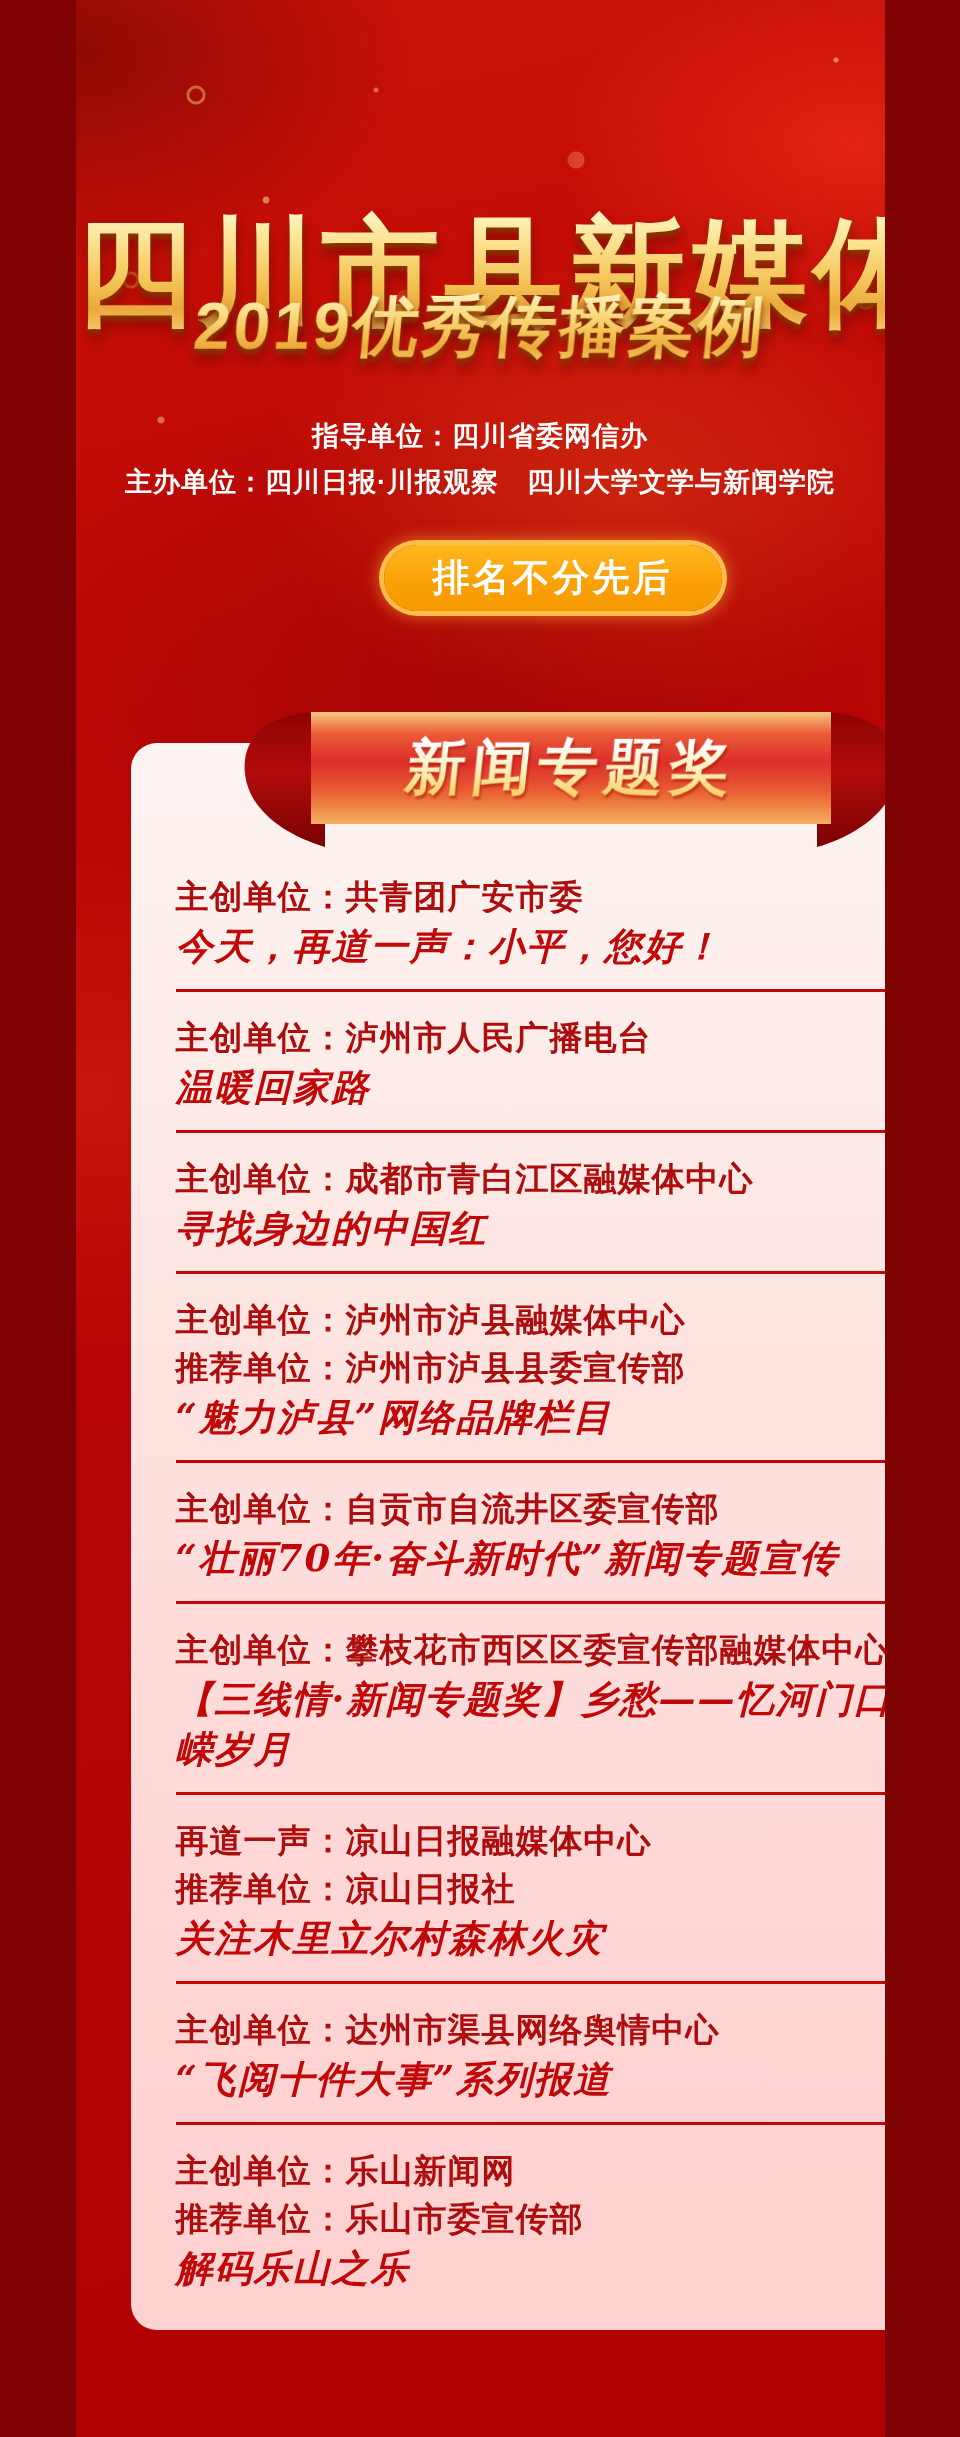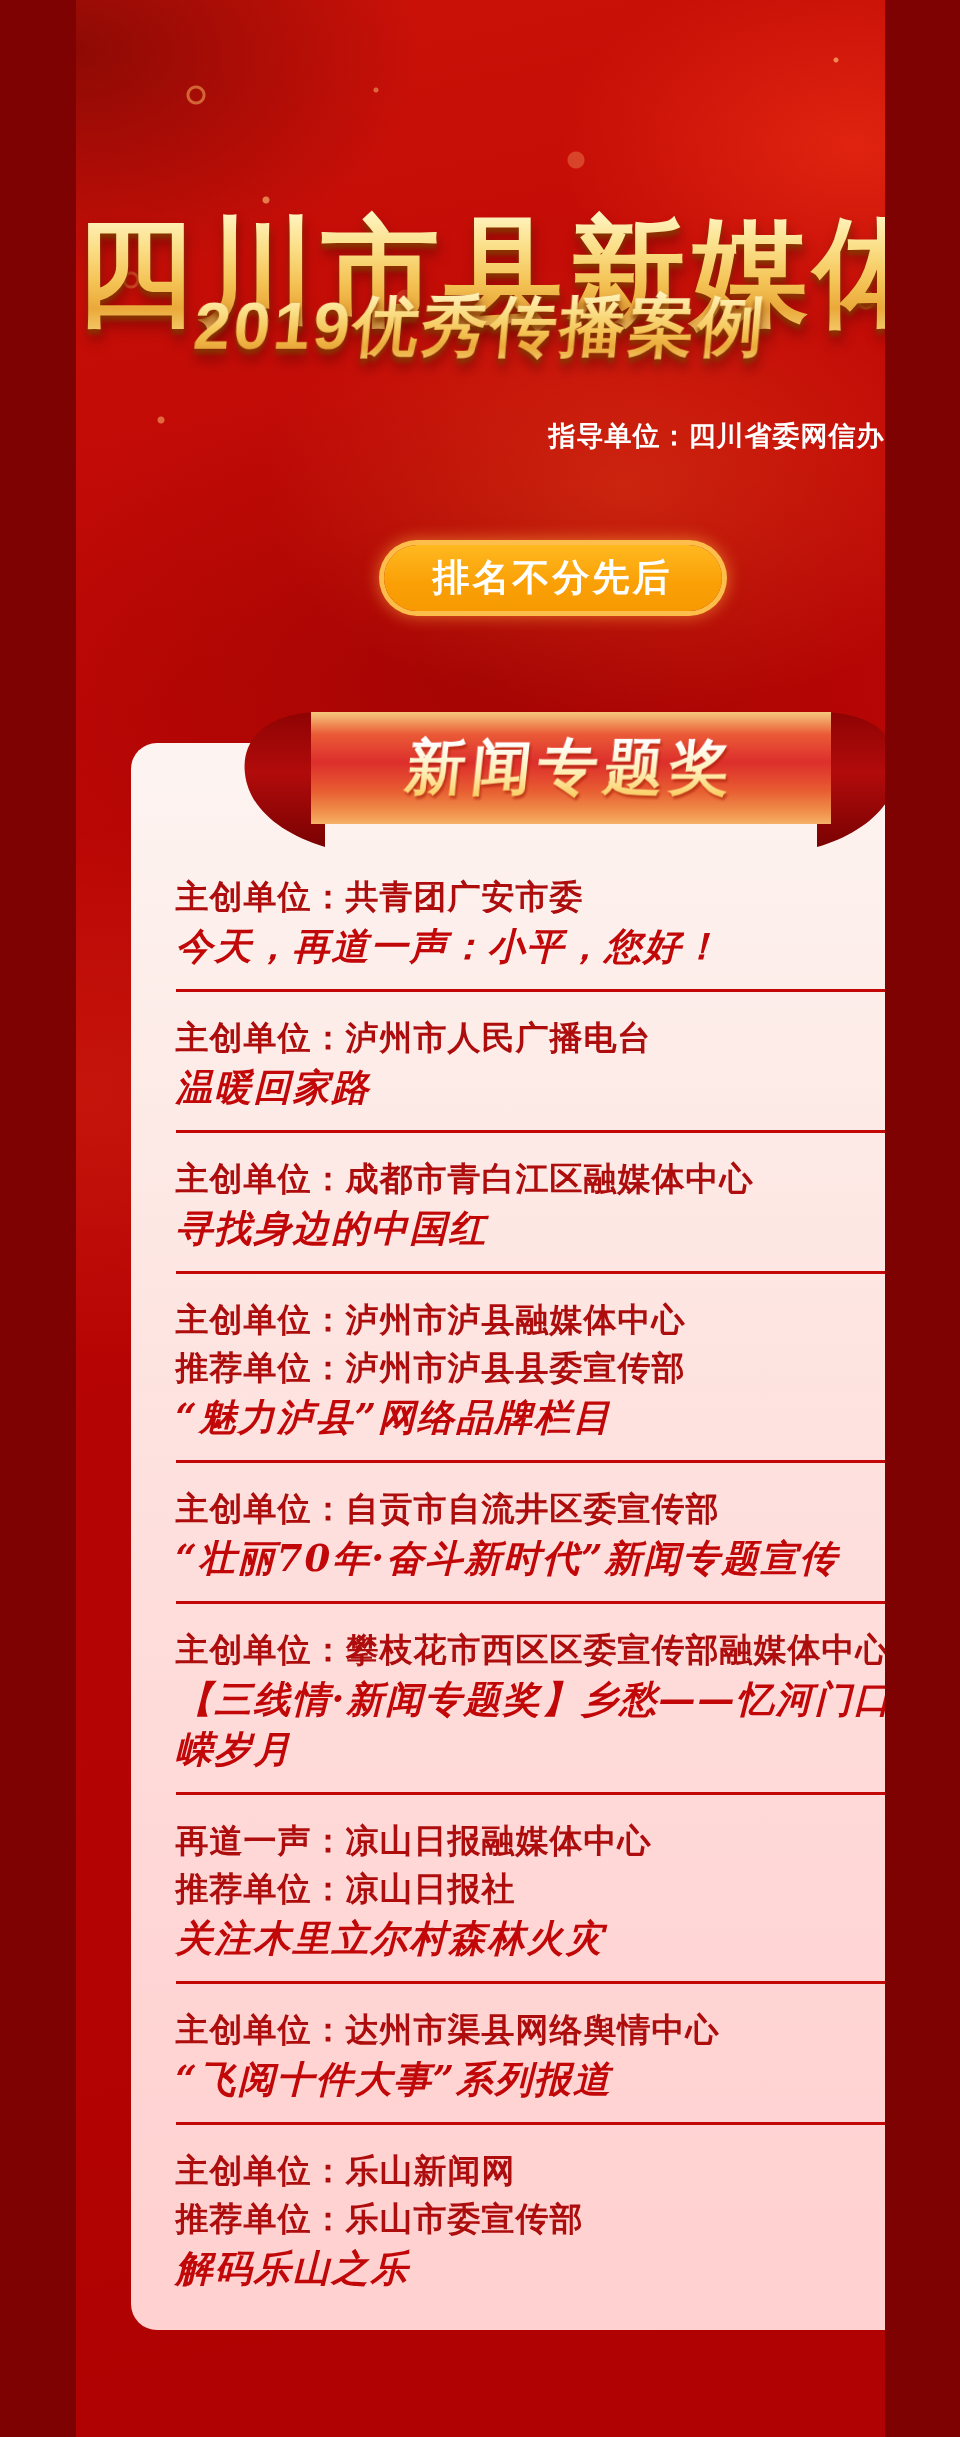--- a/index.html
+++ b/index.html
@@ -39,21 +39,21 @@
   }
   .main-title{
     position:absolute;top:128px;left:0;width:100%;text-align:center;
     font-size:118px;font-weight:900;letter-spacing:5px;line-height:130px;white-space:nowrap;
   }
   .sub-title{
     position:absolute;top:288px;left:0;width:100%;text-align:center;
     font-size:66px;font-weight:900;letter-spacing:3px;line-height:76px;
     transform:skewX(-5deg);white-space:nowrap;
   }
-  .org-lines{position:absolute;top:413px;left:0;width:100%;text-align:right;color:#ffffff;}
+  .org-lines{position:absolute;top:413px;left:0;width:100%;text-align:center;color:#ffffff;}
   .org-lines .line{font-size:27px;font-weight:700;line-height:46px;letter-spacing:1px;}
   .rank-button{
     position:absolute;top:545px;left:308px;width:338px;height:66px;
     border-radius:40px;border:none;cursor:pointer;
     background:linear-gradient(180deg,#ffb81f 0%,#fa9f06 60%,#f79a02 100%);
     box-shadow:0 0 0 5px rgba(255,196,78,.95), 0 0 16px 6px rgba(255,170,60,.55);
     color:#ffffff;font-size:37px;font-weight:900;letter-spacing:3px;
     font-family:"Liberation Sans", sans-serif;
     display:flex;align-items:center;justify-content:center;text-align:right;
   }
@@ -84,20 +84,21 @@
 </head>
 <body>
 
 <div class="page">
 
   <h1 class="main-title gold-text">四川市县新媒体</h1>
   <div class="sub-title gold-text">2019优秀传播案例</div>
 
   <div class="org-lines">
     <div class="line">指导单位：四川省委网信办</div>
+    <div class="line">主办单位：四川日报·川报观察　四川大学文学与新闻学院</div>
   </div>
 
   <button class="rank-button">排名不分先后</button>
 
   <div class="award-card">
     <div class="entries">
         <div class="entry">
           <div class="org-line">主创单位：共青团广安市委</div>
           <div class="work-line">今天，再道一声：小平，您好！</div>
         </div>

